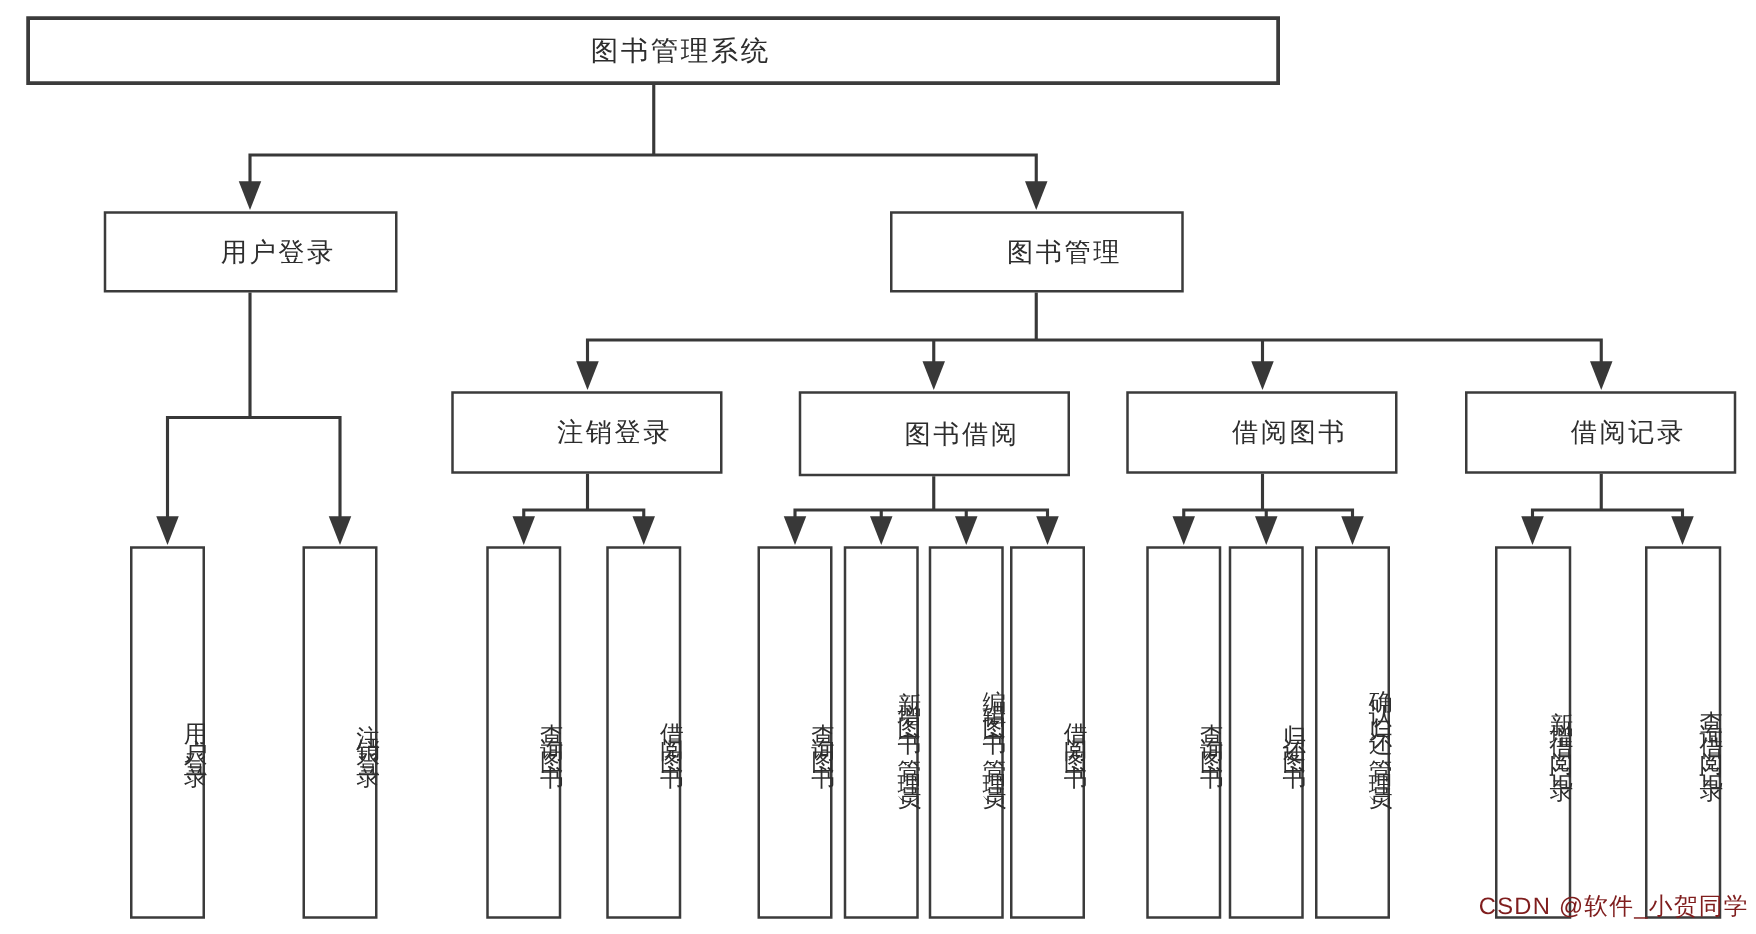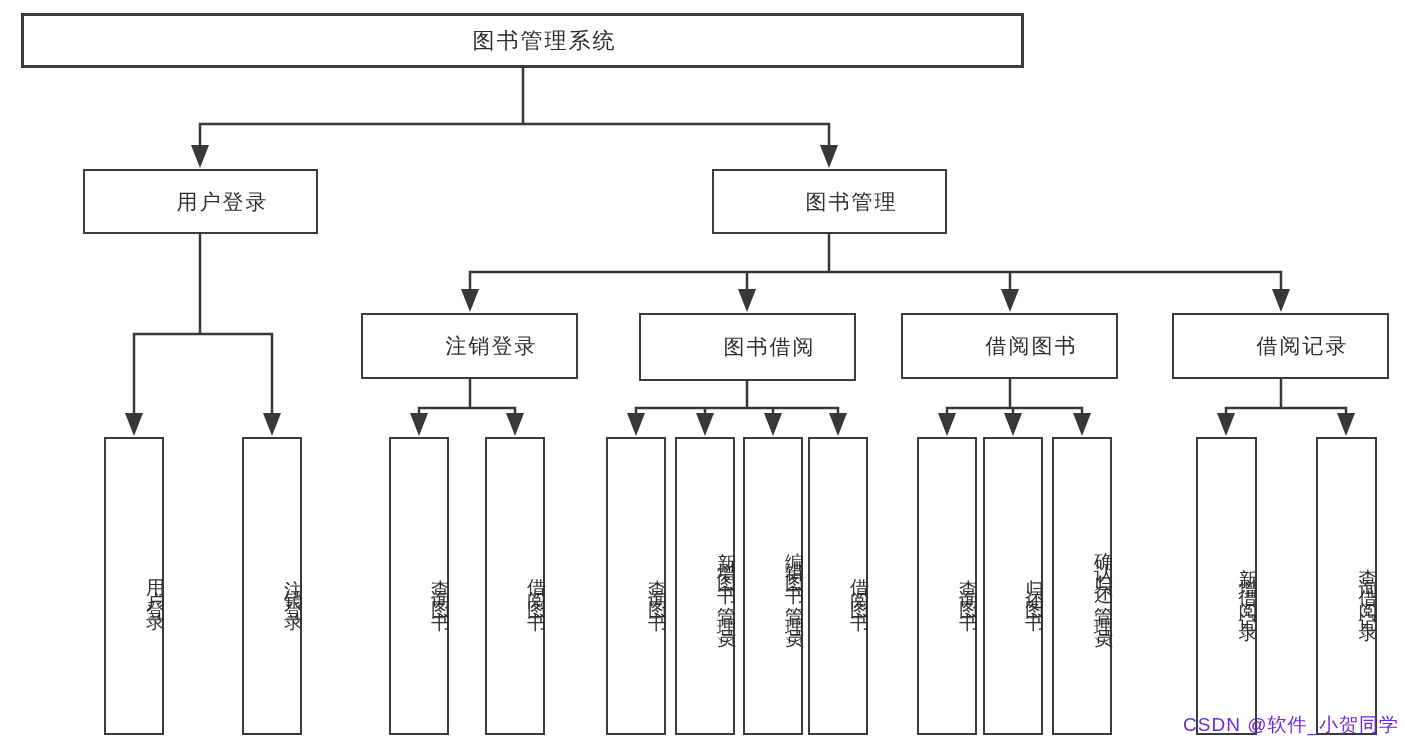--- a/index.html
+++ b/index.html
@@ -14,21 +14,21 @@
   }
   .box.top{border-width:3px;}
   .box.top span{font-size:22px;letter-spacing:2px;}
   .box.h span{font-size:21px;letter-spacing:2px;}
   .box.v span{
     writing-mode:vertical-rl;text-orientation:mixed;
     font-size:19px;letter-spacing:11px;line-height:1;
   }
   .watermark{
     position:absolute;top:712px;right:6px;z-index:10;
-    font-size:19px;letter-spacing:1px;color:#6d28d9;white-space:nowrap;
+    font-size:19px;letter-spacing:1px;color:#7f1d1d;white-space:nowrap;
   }
 </style>
 </head>
 <body>
 
 <div class="stage">
 
   <svg class="connectors" width="1405" height="747" viewBox="0 0 1405 747">
     <path d="M523 66 L523 124  M200 124 L829 124  M200 124 L200 147  M829 124 L829 147
              M829 234 L829 272  M470 272 L1281 272

